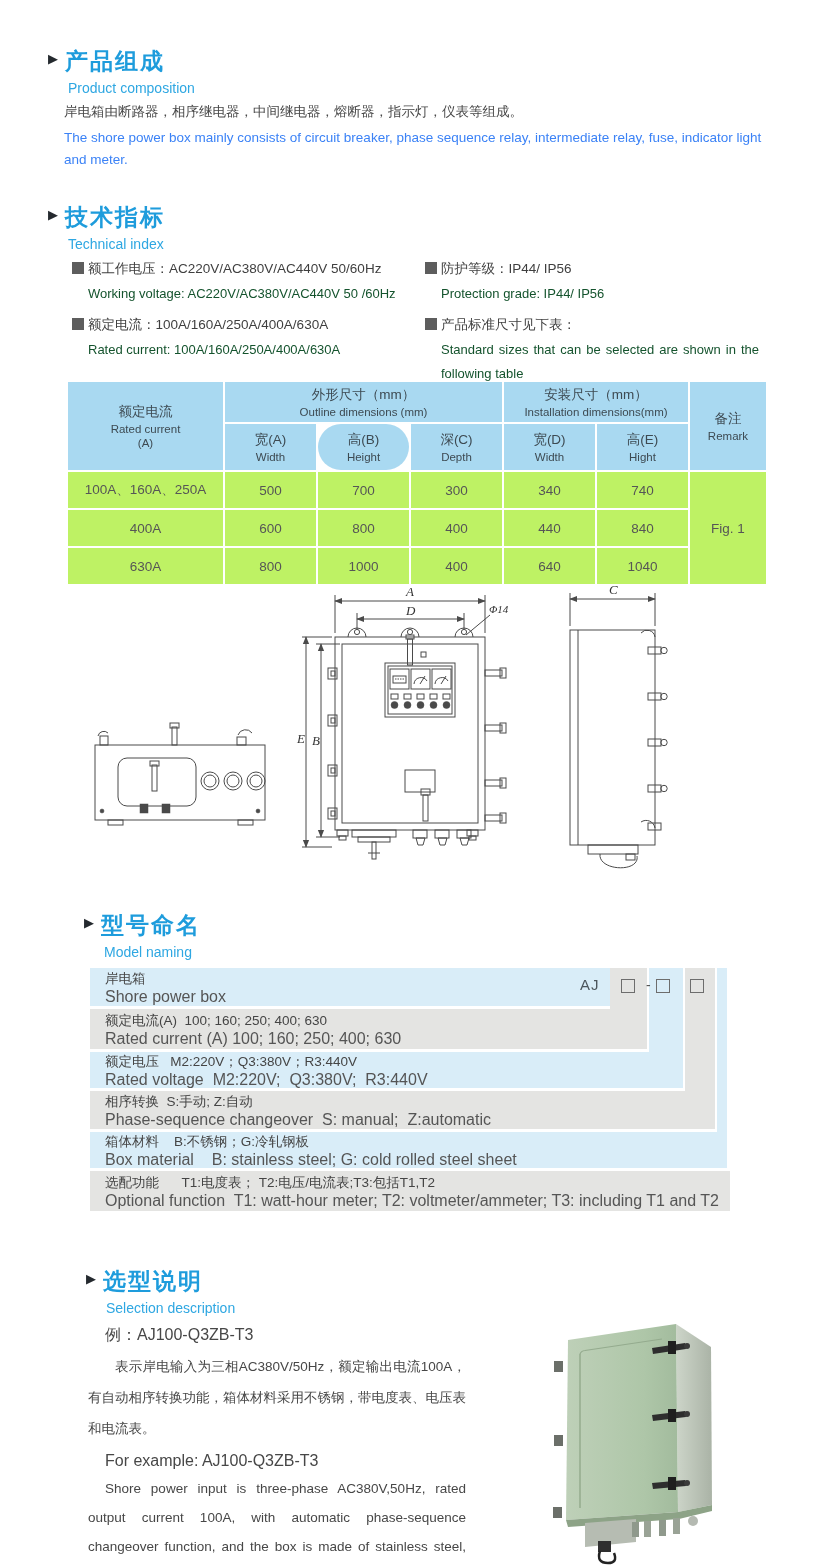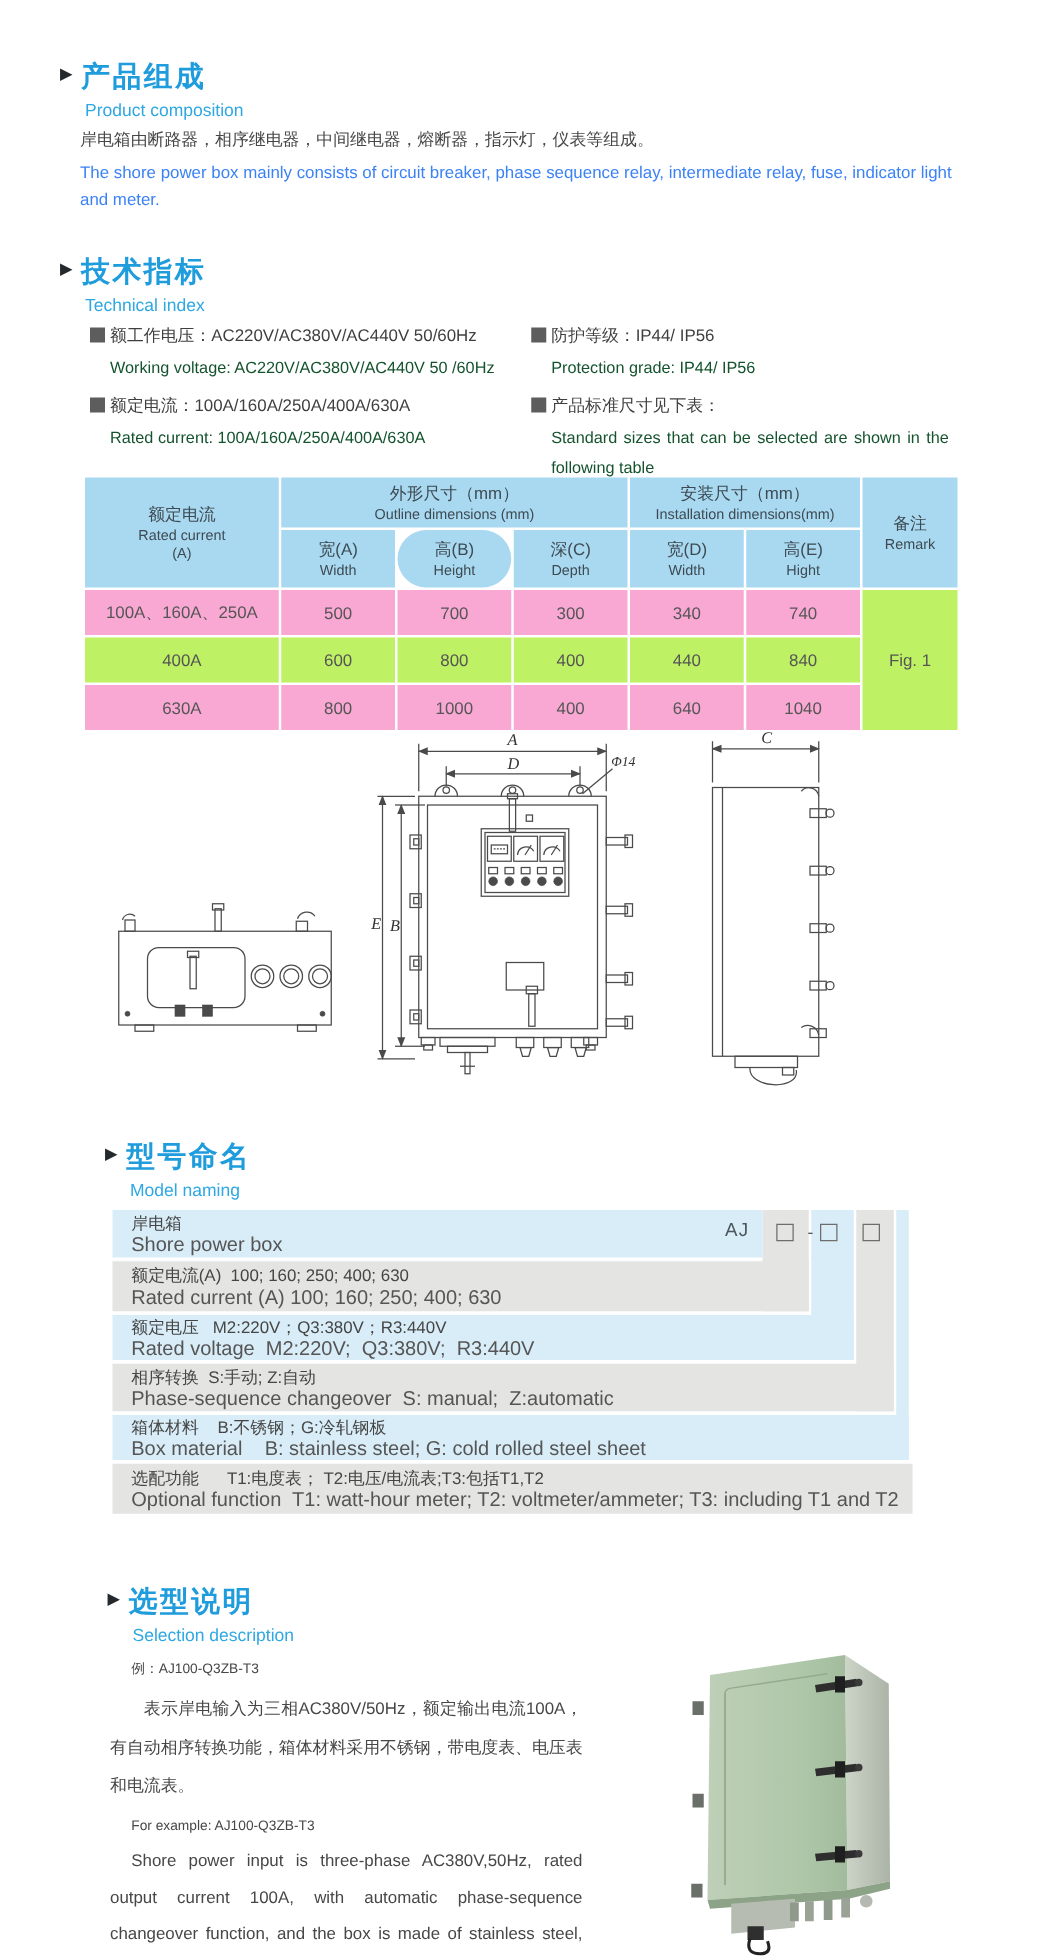--- a/index.html
+++ b/index.html
@@ -23,39 +23,39 @@
   .spec-en.just{text-align:justify;}
 
   
   #dims-table{position:absolute;left:68px;top:382px;display:grid;
     grid-template-columns:155px 91px 91px 91px 91px 91px 76px;
     grid-template-rows:40px 46px 36px 36px 36px;gap:2px;background:#fff;}
   #dims-table .cell{display:flex;flex-direction:column;align-items:center;justify-content:center;text-align:center;}
   .hd{background:#a9d9f1;color:#3d4a52;}
   .hd .t1{font-size:13.5px;}
   .hd .t2{font-size:11.5px;margin-top:2px;}
-  .bg1{background:#f9a8d4;}
+  .bg1{background:#bef264;}
   .bg2{background:#bef264;}
   .bcell{font-size:13.5px;color:#565656;}
 
   
   #naming{position:absolute;left:90px;top:968px;width:680px;height:302px;}
   .nrow{position:absolute;left:0;display:flex;flex-direction:column;justify-content:center;padding-left:15px;box-sizing:border-box;}
   .nrow .cn{font-size:13.5px;color:#454545;line-height:18px;white-space:pre-wrap;}
   .nrow .en{font-size:16px;color:#555;line-height:17px;white-space:pre-wrap;}
   .nblue{background:#d9edf8;}
   .ngray{background:#e4e4e2;}
   .ncol{position:absolute;top:0;}
   .codebox{position:absolute;width:12px;height:12px;border:1px solid #6d6d6d;background:transparent;}
   #aj-prefix{position:absolute;left:490px;top:8px;font-size:15px;color:#4c565c;letter-spacing:1px;}
   #code-dash{position:absolute;left:556px;top:9px;font-size:14px;color:#555;}
 
   
   #sel-text{position:absolute;left:88px;top:1322px;width:378px;color:#474747;}
-  #sel-example-cn,#sel-example-en{font-size:11px;line-height:26px;text-indent:17px;}
+  #sel-example-cn,#sel-example-en{font-size:16px;line-height:26px;text-indent:17px;}
   #sel-body-cn{font-size:13.5px;line-height:31px;text-align:justify;text-indent:2em;margin:3px 0 4px 0;}
   #sel-body-en{font-size:13.5px;line-height:29px;text-align:justify;text-indent:17px;}
 
   svg{display:block;}
   .dw{stroke:#4a4a4a;fill:none;stroke-width:1;}
   .dwf{stroke:#4a4a4a;fill:#4a4a4a;stroke-width:0.5;}
   .dim-label{font-family:"Liberation Serif","DejaVu Serif",serif;font-style:italic;font-size:13px;fill:#333;}
 </style>
 </head>
 <body>

